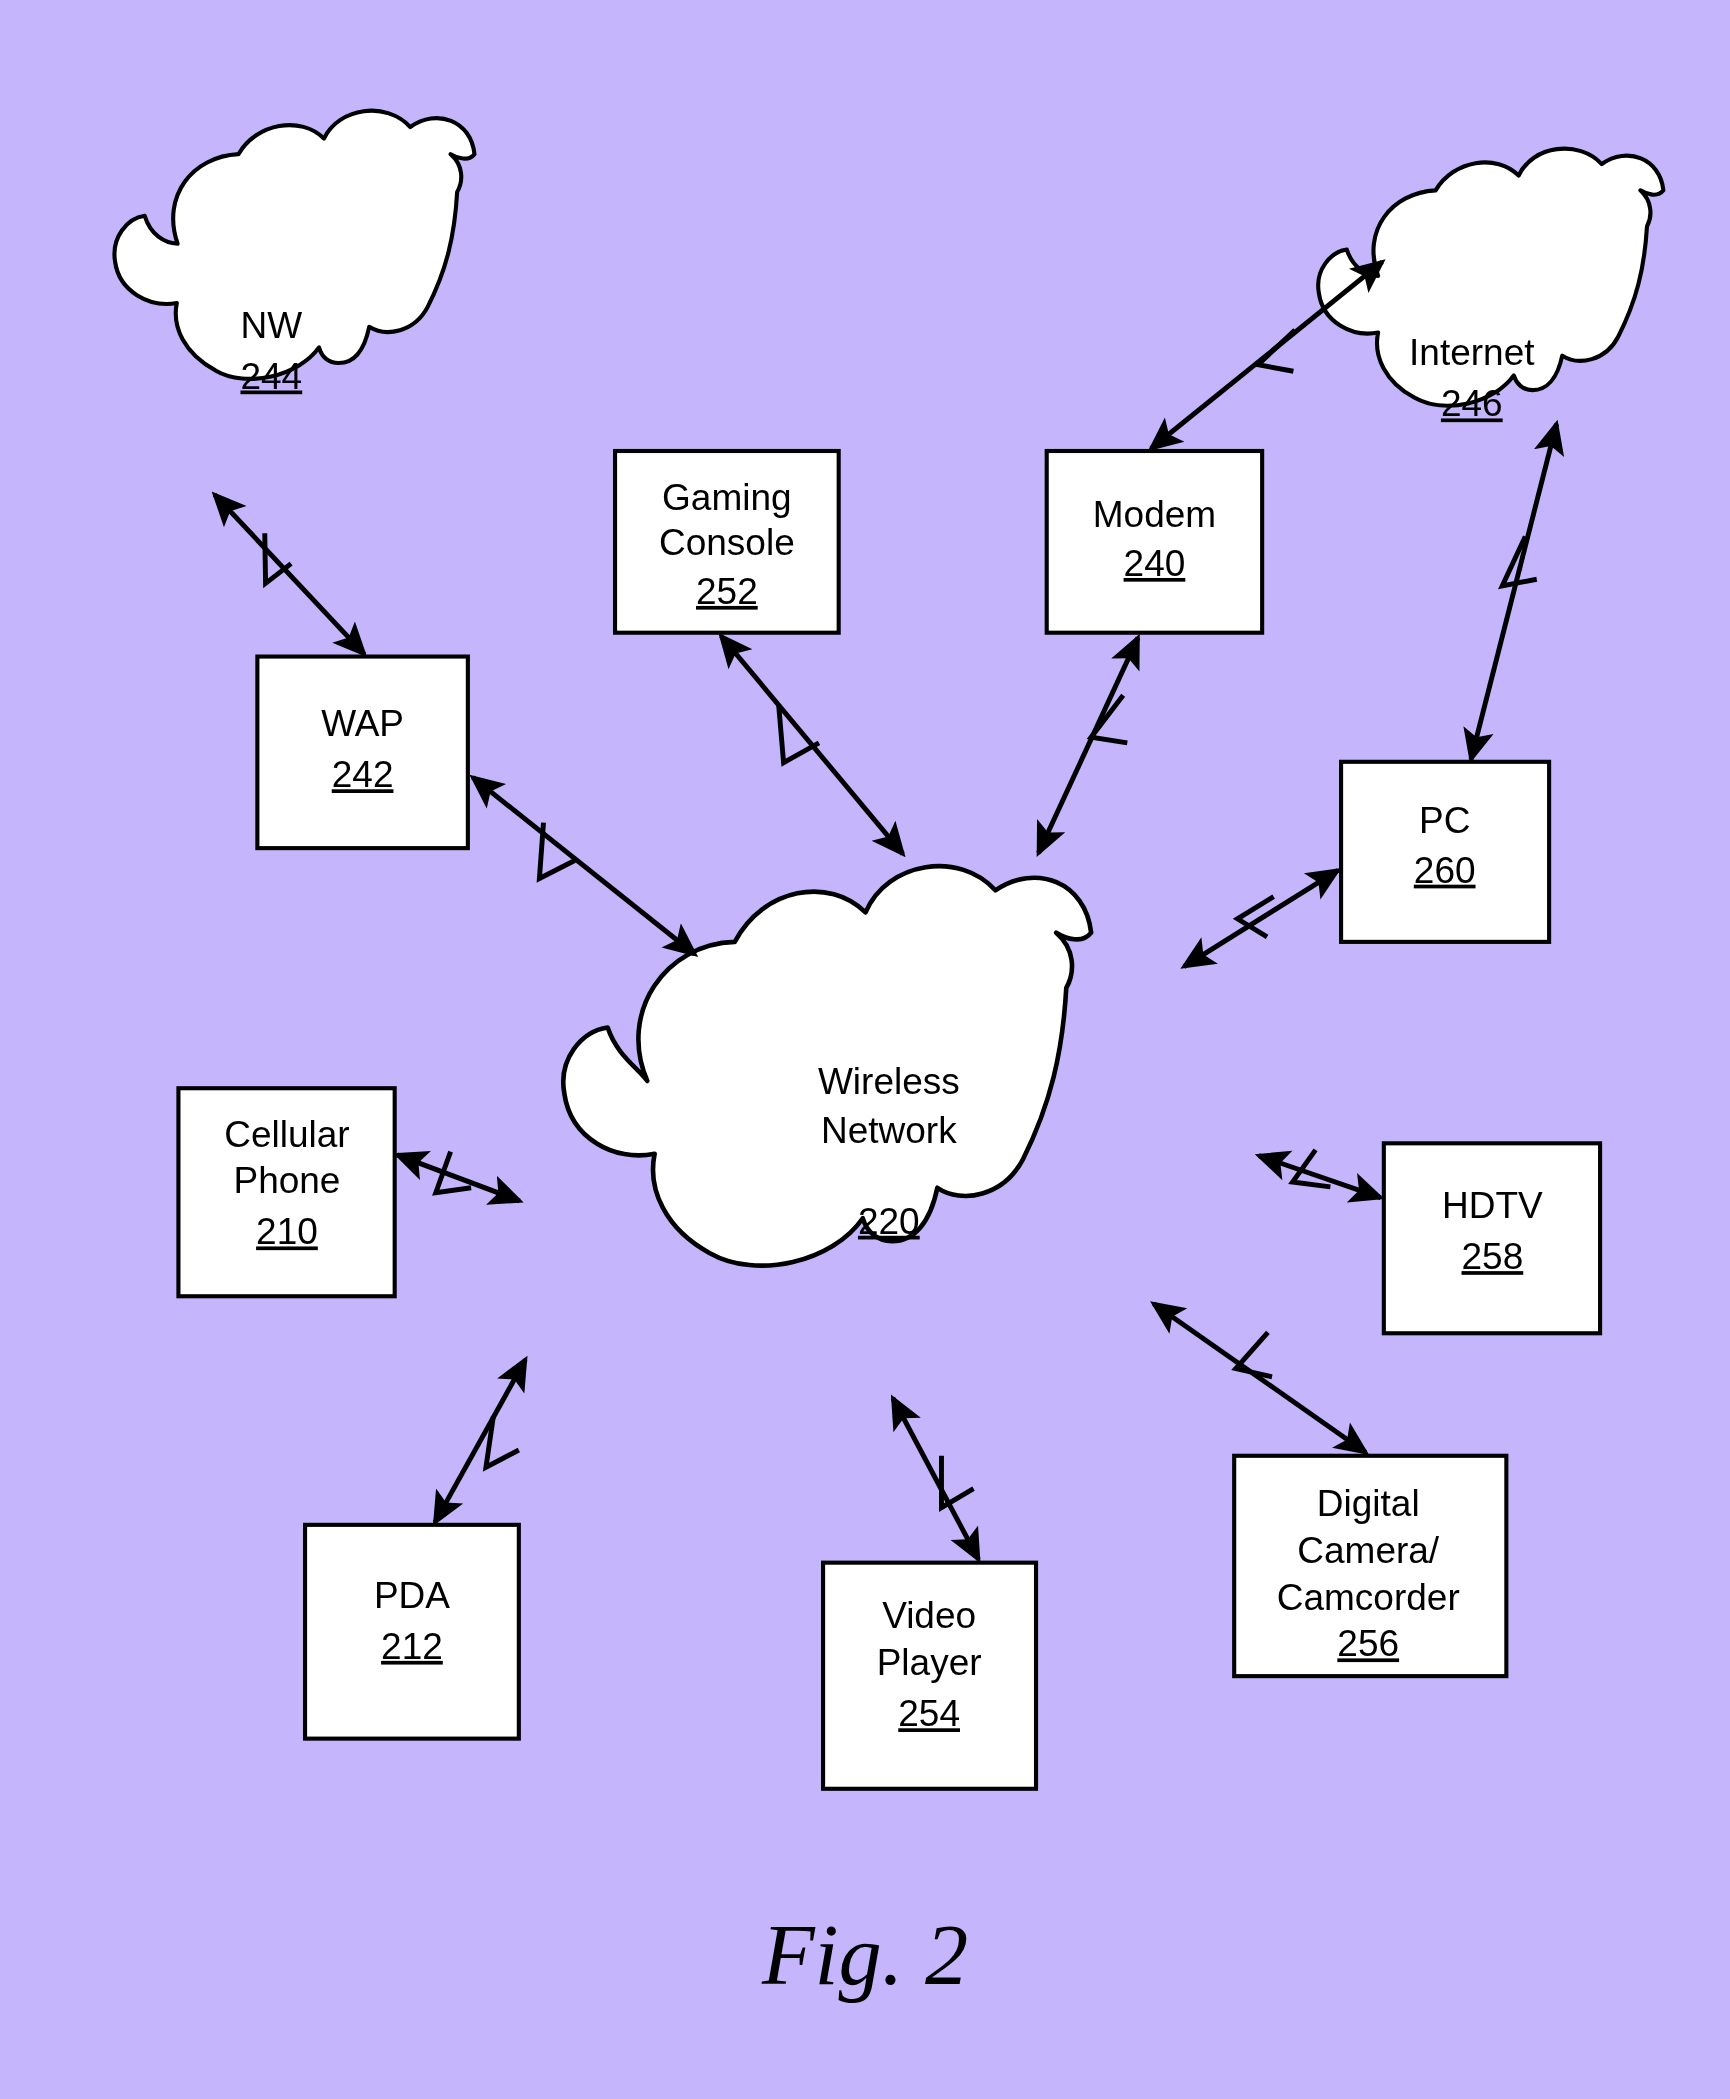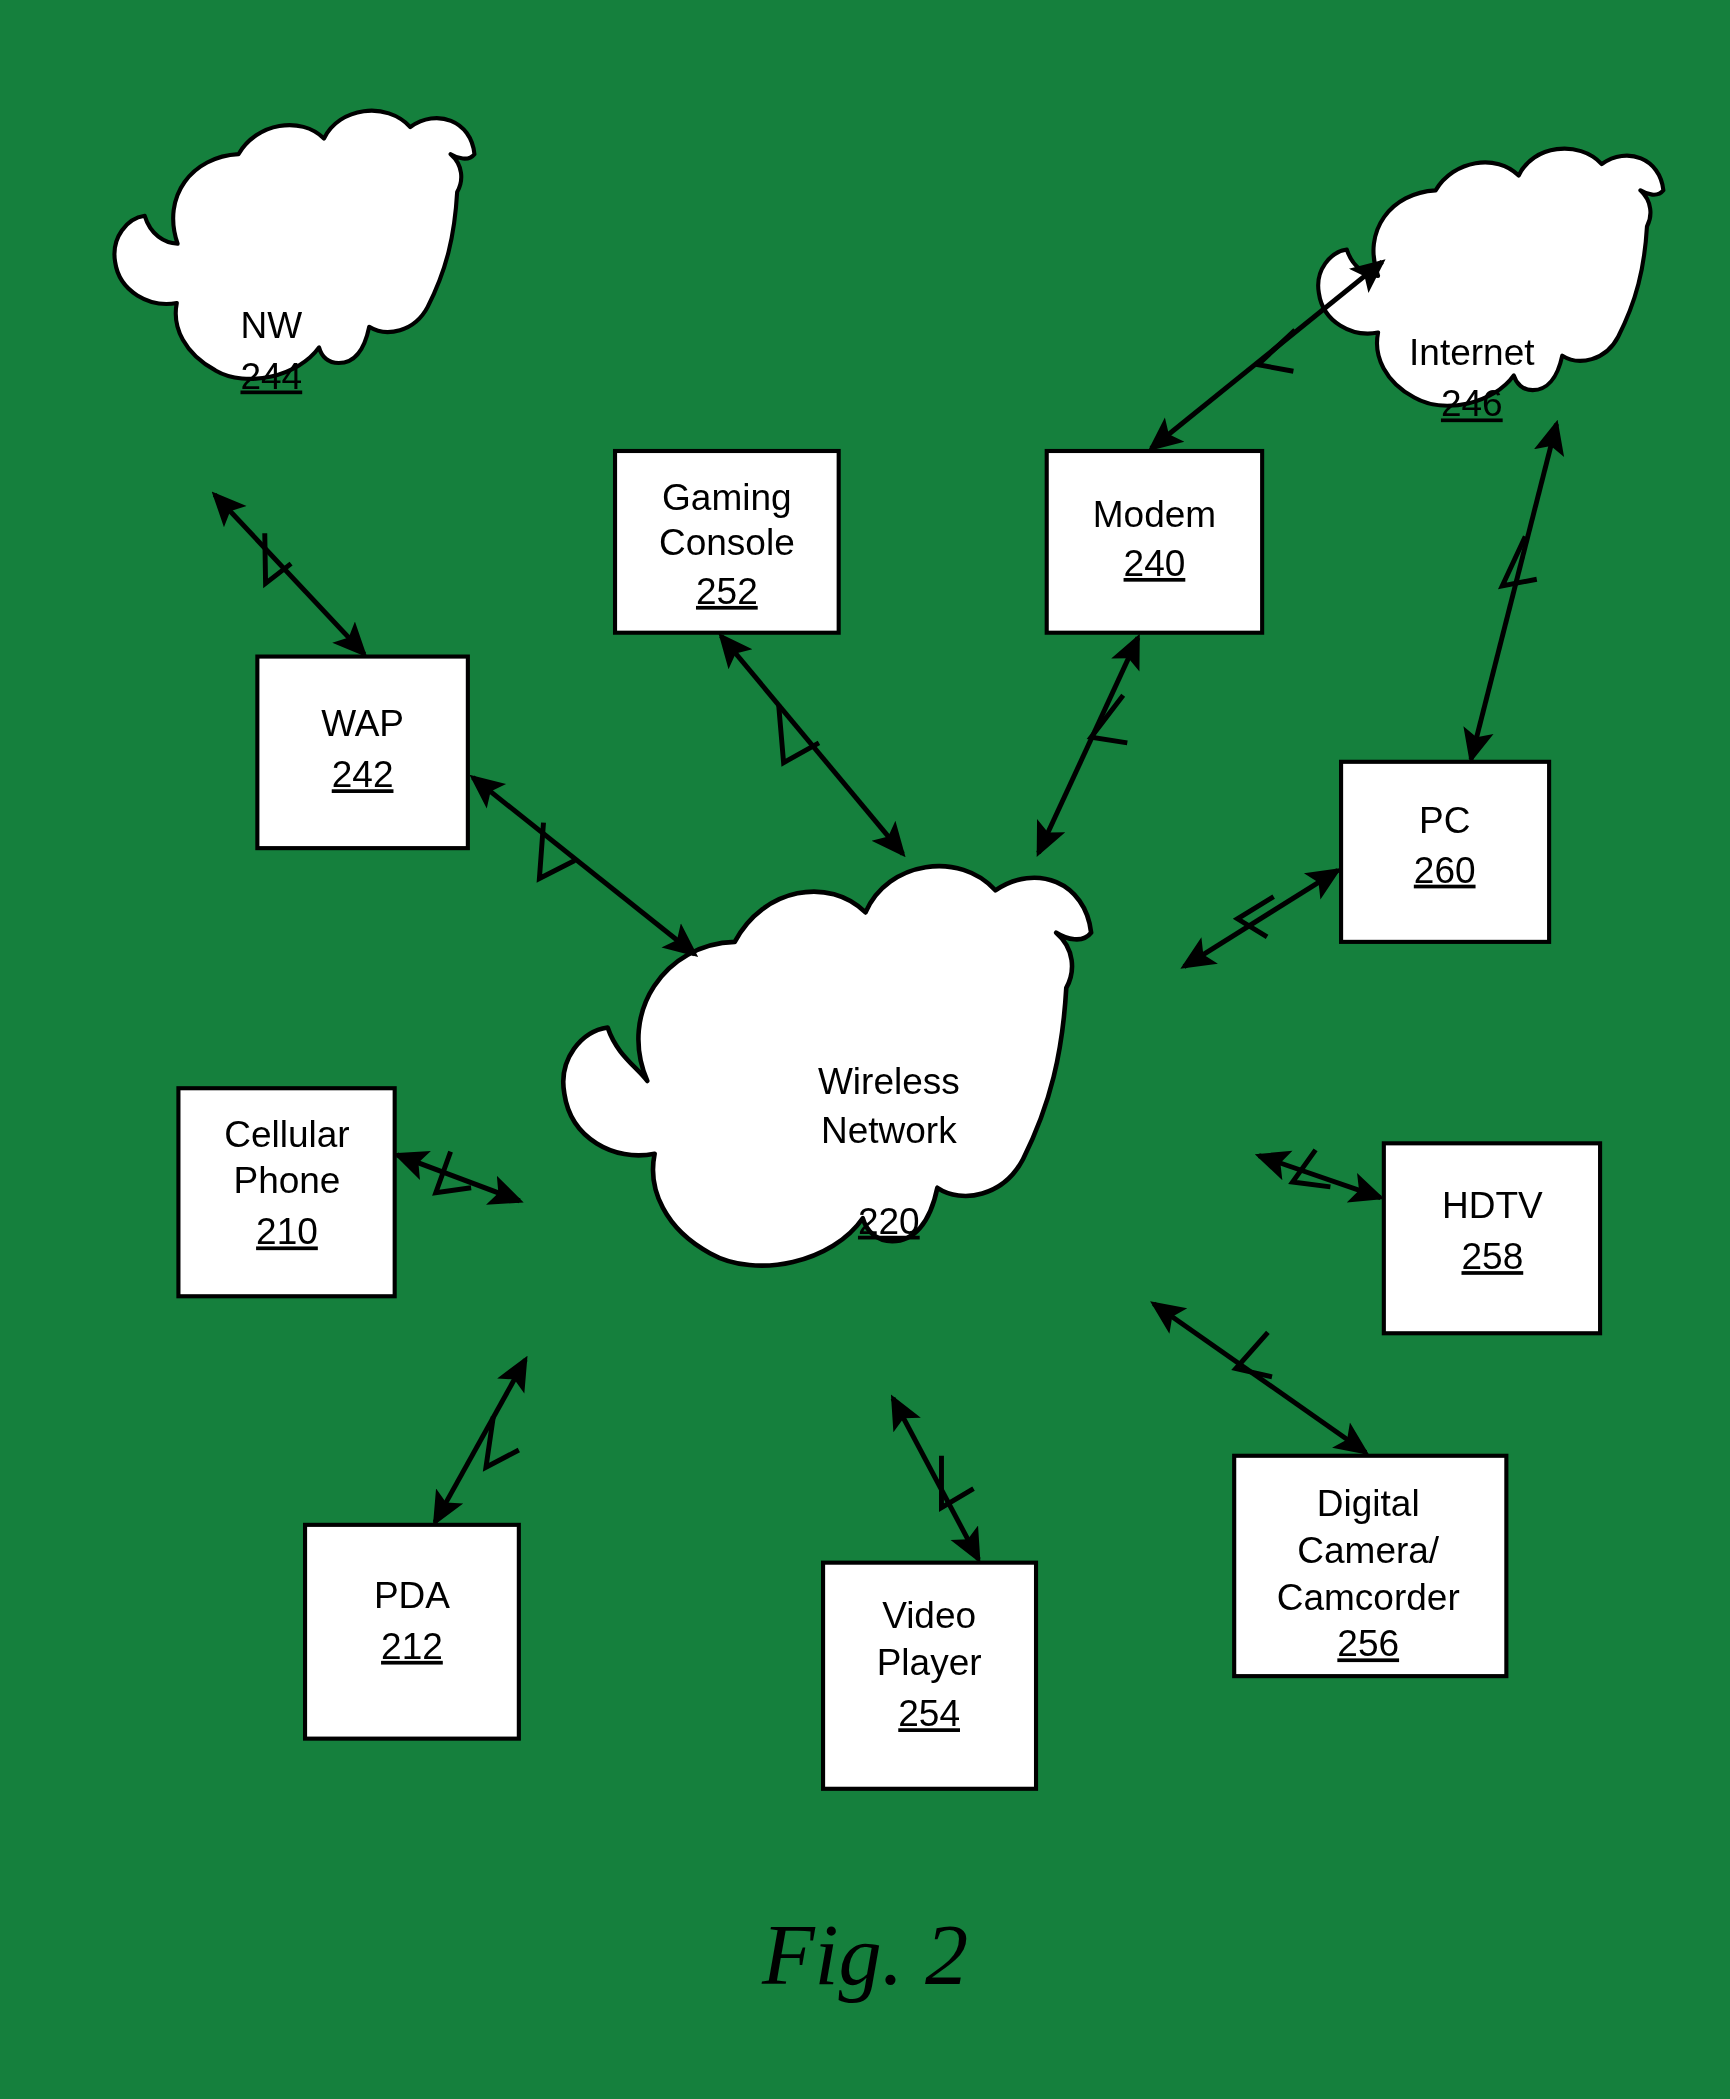--- a/index.html
+++ b/index.html
@@ -7,21 +7,21 @@
     padding: 0;
     background: #ffffff;
   }
   body {
     font-family: "Liberation Sans", sans-serif;
   }
   #figure-root {
     position: relative;
     width: 1730px;
     height: 2100px;
-    background: #15803d;
+    background: #c4b5fd;
     overflow: hidden;
   }
   svg#diagram {
     position: absolute;
     left: 0;
     top: 0;
     width: 1730px;
     height: 2100px;
     display: block;
   }

